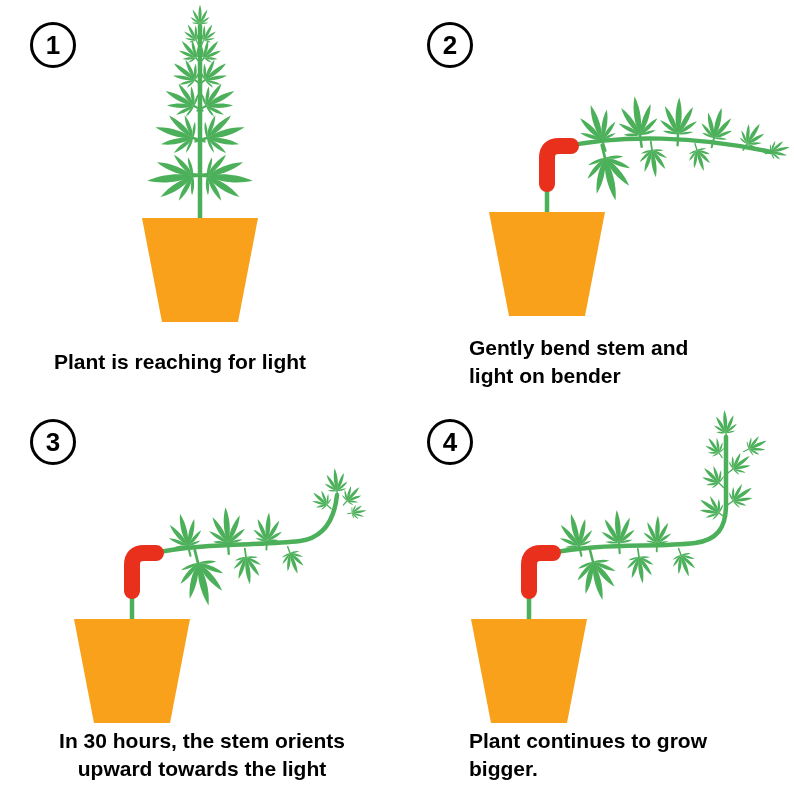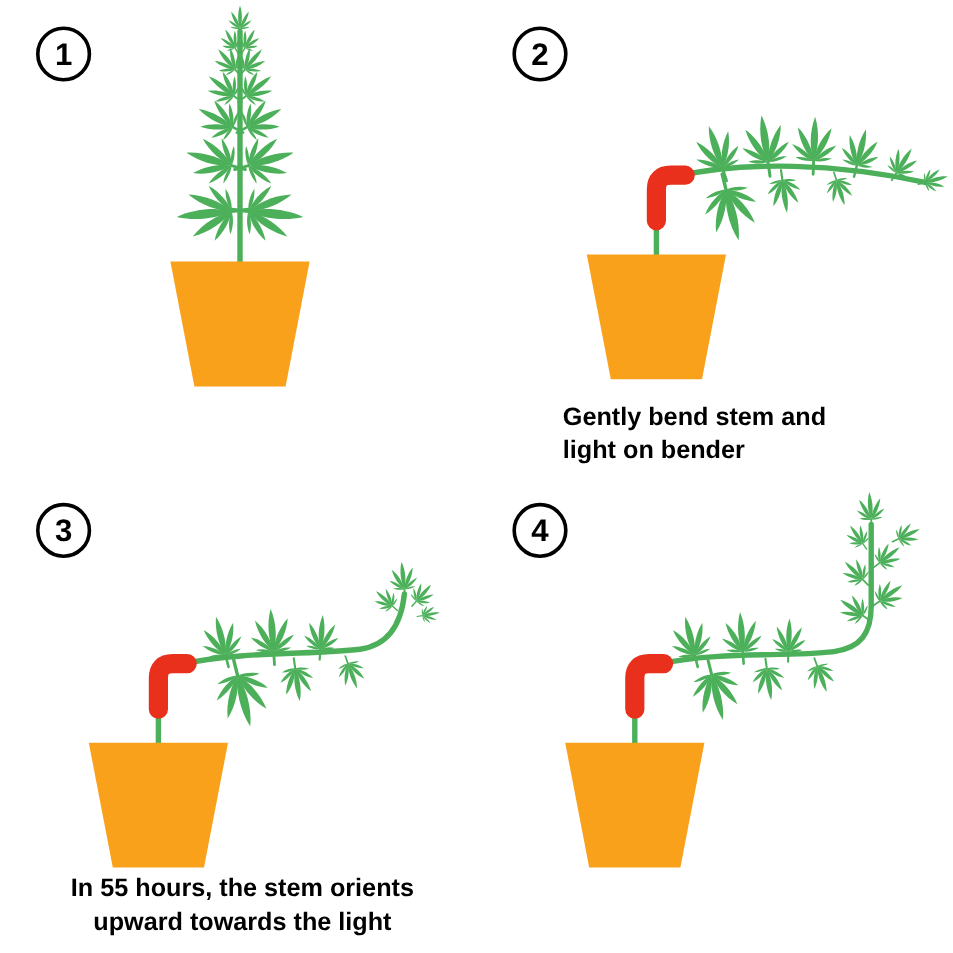--- a/index.html
+++ b/index.html
@@ -75,20 +75,21 @@
         <use href="#leaf" transform="translate(195,80) rotate(-52) scale(0.58)"></use>
         <use href="#leaf" transform="translate(205,80) rotate(52) scale(0.58)"></use>
         <use href="#leaf" transform="translate(194,106) rotate(-62) scale(0.7)"></use>
         <use href="#leaf" transform="translate(206,106) rotate(62) scale(0.7)"></use>
         <use href="#leaf" transform="translate(193,138) rotate(-74) scale(0.85)"></use>
         <use href="#leaf" transform="translate(207,138) rotate(74) scale(0.85)"></use>
         <use href="#leaf" transform="translate(193,176) rotate(-96) scale(1)"></use>
         <use href="#leaf" transform="translate(207,176) rotate(96) scale(1)"></use>
       </g>
     </svg>
+    <div class="caption">Plant is reaching for light</div>
   </div>
 
   <div class="panel panel-2">
     <div class="badge">
       <span>2</span>
     </div>
     <svg class="plant-svg" viewBox="0 0 397 330">
       <path class="stem" d="M150 220 L150 168"></path>
       <path class="stem" d="M166 147 C225 134 300 136 374 152"></path>
       <use href="#pot" transform="translate(150,212)"></use>
@@ -123,21 +124,21 @@
         <use href="#leaf" transform="translate(198,166) rotate(166) scale(0.95)"></use>
         <use href="#leaf" transform="translate(246,160) rotate(172) scale(0.6)"></use>
         <use href="#leaf" transform="translate(290,156) rotate(160) scale(0.48)"></use>
         <use href="#leaf" transform="translate(337,94) rotate(-6) scale(0.5)"></use>
         <use href="#leaf" transform="translate(327,108) rotate(-48) scale(0.4)"></use>
         <use href="#leaf" transform="translate(347,104) rotate(42) scale(0.4)"></use>
         <use href="#leaf" transform="translate(352,116) rotate(80) scale(0.32)"></use>
       </g>
       <path class="bender" d="M132 194 L132 168 Q132 156 144 156 L156 156"></path>
     </svg>
-    <div class="caption">In 55 hours, the stem orients upward towards the light</div>
+    <div class="caption">In 30 hours, the stem orients upward towards the light</div>
   </div>
 
   <div class="panel panel-4">
     <div class="badge">
       <span>4</span>
     </div>
     <svg class="plant-svg" viewBox="0 0 397 330">
       <path class="stem" d="M132 230 L132 178"></path>
       <path class="stem" d="M148 157 C205 145 255 151 298 146 C320 143 329 131 329 108 L329 40"></path>
       <use href="#pot" transform="translate(132,222)"></use>
@@ -151,15 +152,16 @@
         <use href="#leaf" transform="translate(322,116) rotate(-55) scale(0.5)"></use>
         <use href="#leaf" transform="translate(336,104) rotate(55) scale(0.5)"></use>
         <use href="#leaf" transform="translate(322,86) rotate(-45) scale(0.46)"></use>
         <use href="#leaf" transform="translate(336,72) rotate(52) scale(0.46)"></use>
         <use href="#leaf" transform="translate(322,56) rotate(-35) scale(0.4)"></use>
         <use href="#leaf" transform="translate(352,52) rotate(65) scale(0.42)"></use>
         <use href="#leaf" transform="translate(329,36) rotate(-4) scale(0.5)"></use>
       </g>
       <path class="bender" d="M132 194 L132 168 Q132 156 144 156 L156 156"></path>
     </svg>
+    <div class="caption">Plant continues to grow bigger.</div>
   </div>
 
 </div>
 
 </body></html>

